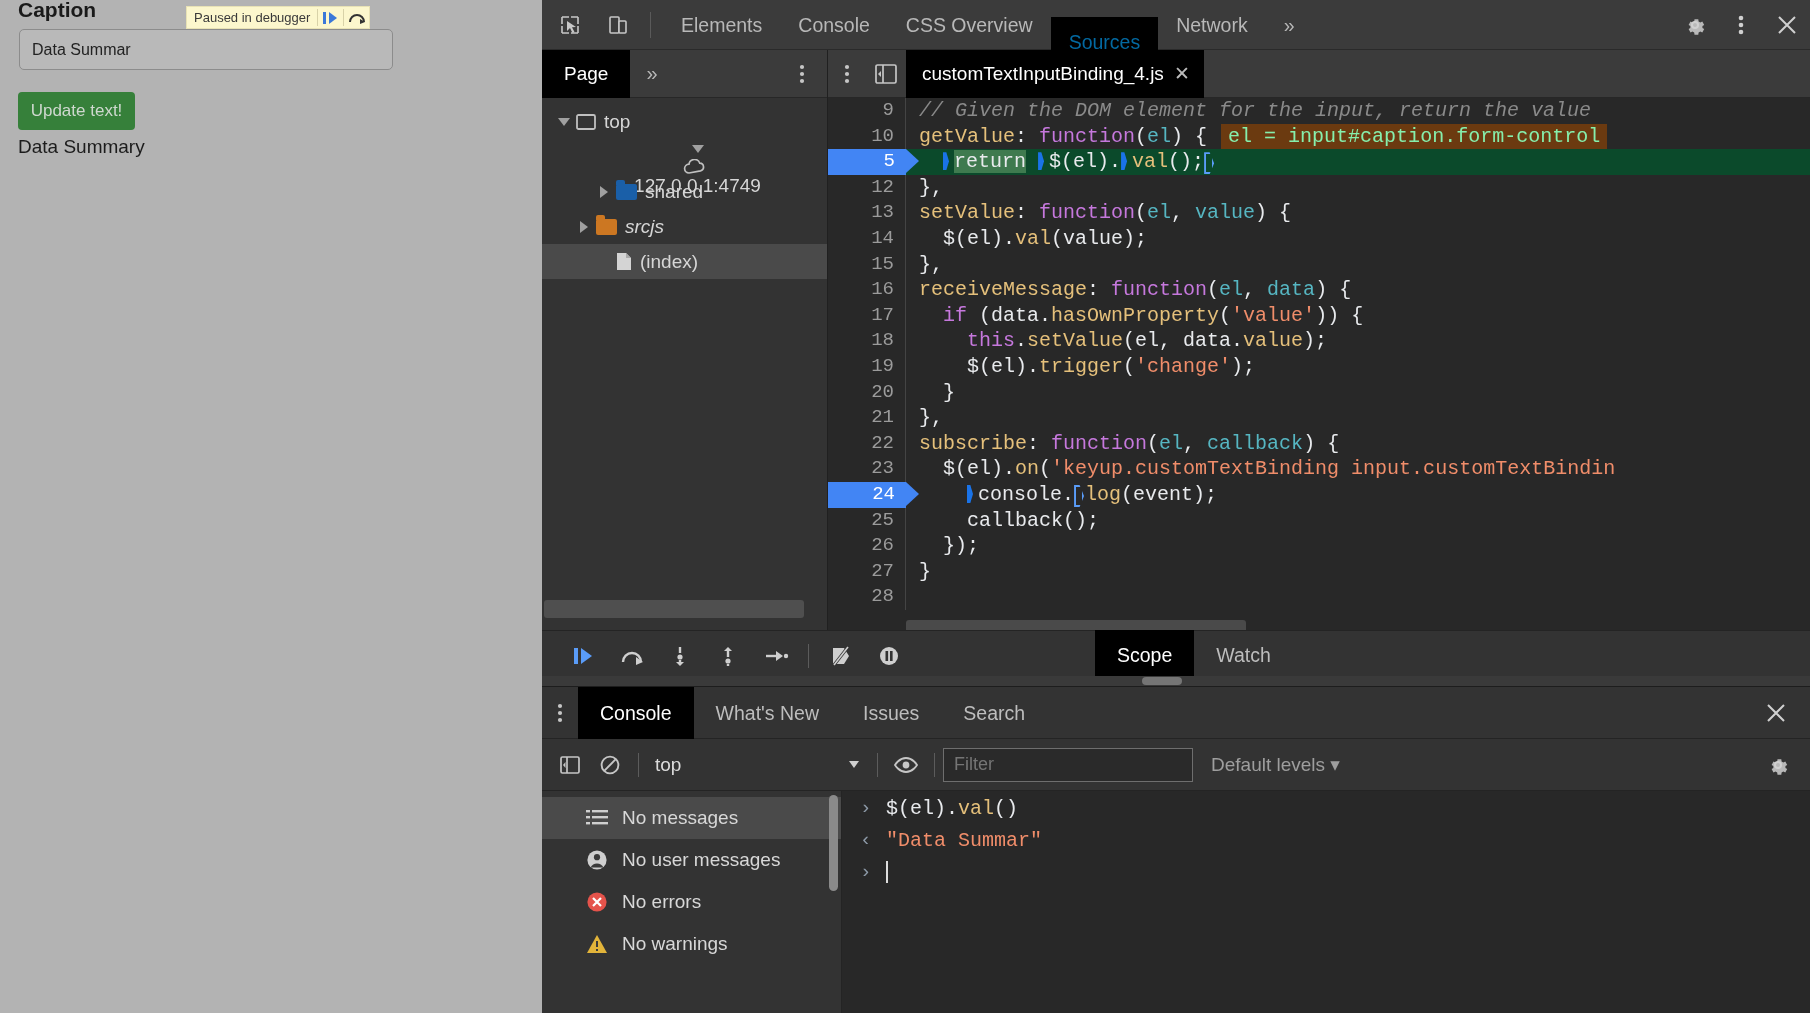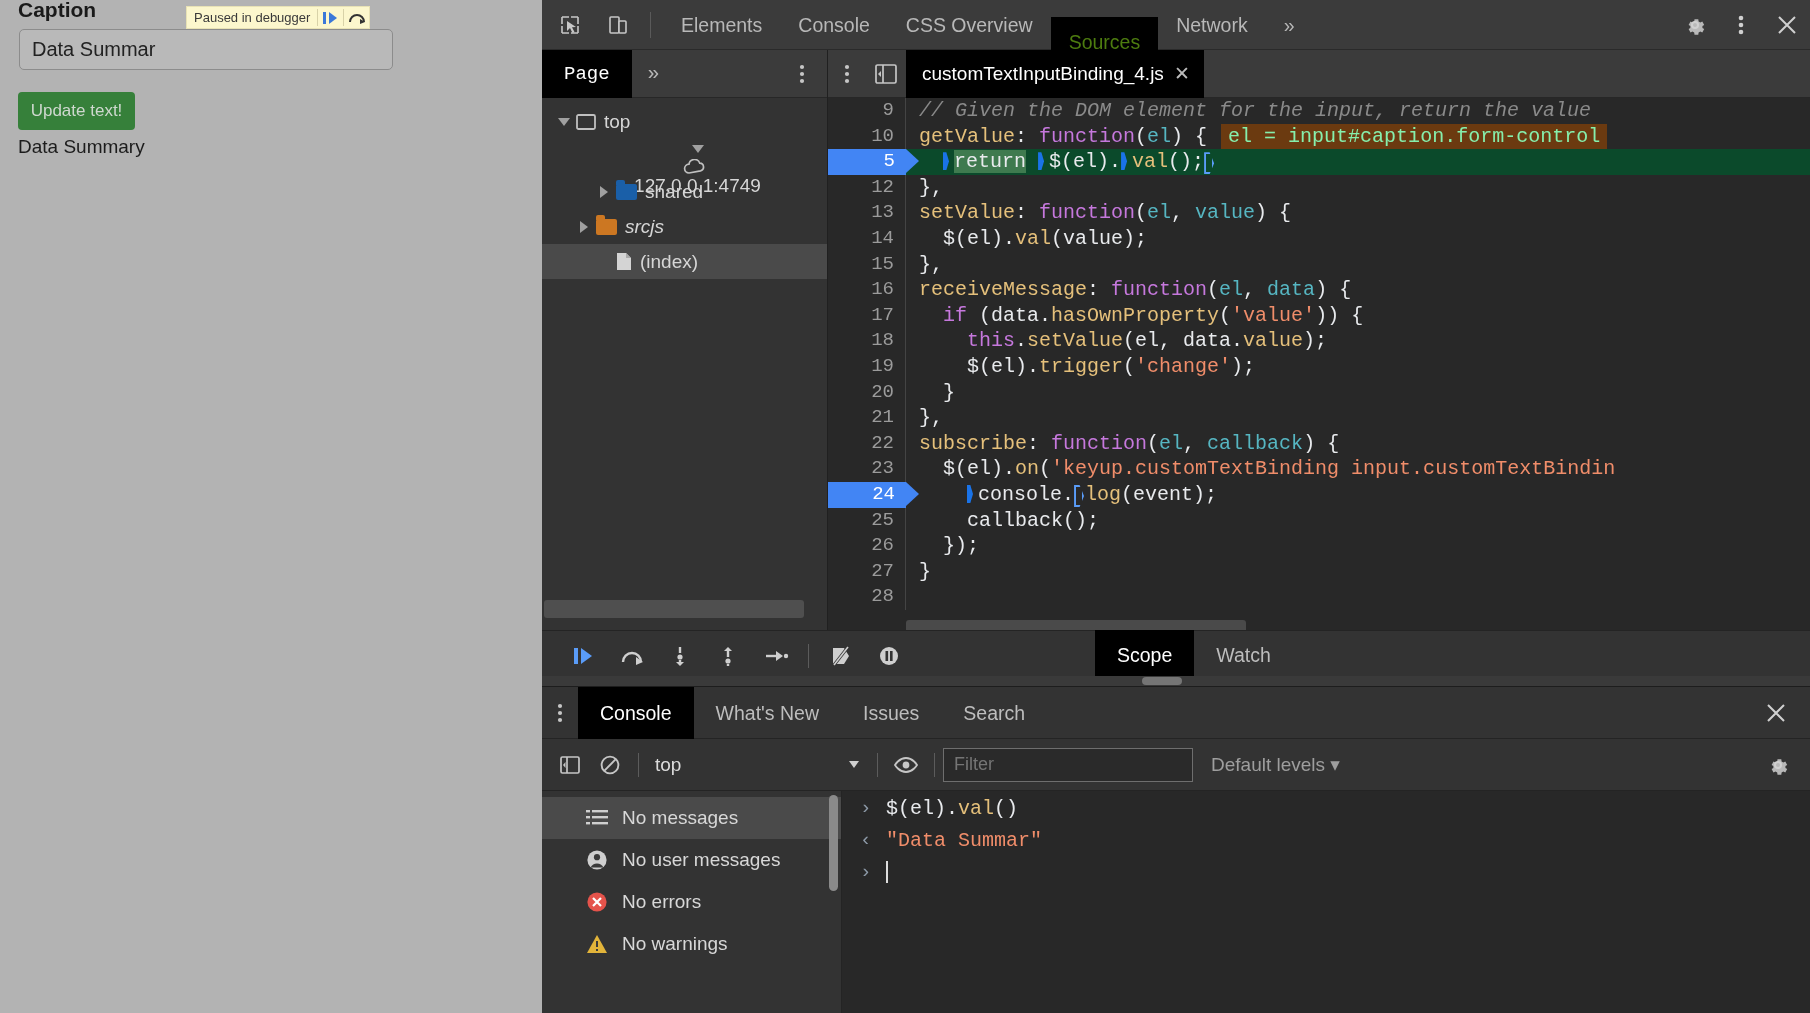--- a/index.html
+++ b/index.html
@@ -15,21 +15,21 @@
     background:#b3b3b3; overflow:hidden;
   }
   #caption-label {
     position:absolute; left:18px; top:-2px;
     font-size:21px; font-weight:bold; color:#1a1a1a;
     font-family:"Liberation Sans", sans-serif;
   }
   #caption-input {
     position:absolute; left:19px; top:29px; width:374px; height:41px;
     background:#b9b9b9; border:1px solid #8c8c8c; border-radius:5px;
-    color:#222; font-size:20px; padding:0 12px;
+    color:#222; font-size:16px; padding:0 12px;
     font-family:"Liberation Sans", sans-serif;
     outline:none;
   }
   #update-btn {
     position:absolute; left:18px; top:92px; width:117px; height:38px;
     background:#36803a; color:#cfd8cf; border:none; border-radius:4px;
     font-size:17px; font-family:"Liberation Sans", sans-serif;
     cursor:pointer;
   }
   #out-text {
@@ -65,39 +65,39 @@
   }
   .tb-icon {
     width:40px; height:40px; margin-left:8px;
     display:flex; align-items:center; justify-content:center; cursor:pointer;
   }
   .tb-sep { width:1px; height:26px; background:#5a5a5a; margin:0 12px; }
   .dt-tab {
     padding:0 18px; height:50px; line-height:50px; font-size:19.5px;
     color:#b8b8b8; cursor:pointer; white-space:nowrap;
   }
-  .dt-tab.active { background:#000; color:#4d7c0f;margin-top:35px; }
+  .dt-tab.active { background:#000; color:#0369a1;margin-top:35px; }
   #dt-topbar .spacer { flex:1; }
   .tb-right {
     width:46px; height:50px; display:flex; align-items:center; justify-content:center;
     cursor:pointer;
   }
   
   #sources {
     position:absolute; left:0; top:50px; width:1268px; height:596px;
     background:#282828;
   }
   
   #navigator {
     position:absolute; left:0; top:0; width:286px; height:596px;
     background:#333; border-right:1px solid #202020;
   }
   #nav-tabs {
     height:48px; background:#3b3b3b; display:flex; align-items:center;
-    border-bottom:1px solid #272727; position:relative;font-family:Liberation Mono, monospace;
+    border-bottom:1px solid #272727; position:relative;
   }
   #nav-tabs .ntab {
     height:48px; line-height:48px; padding:0 22px; font-size:19px;
     color:#c9c9c9; cursor:pointer;
   }
   #nav-tabs .ntab.active { background:#000; color:#fff; }
   #nav-tabs .nmore { padding:0 16px; font-size:20px; color:#b8b8b8; cursor:pointer; }
   #nav-tabs .nkebab {
     position:absolute; right:8px; top:0; width:34px; height:48px;
     display:flex; align-items:center; justify-content:center; cursor:pointer;

